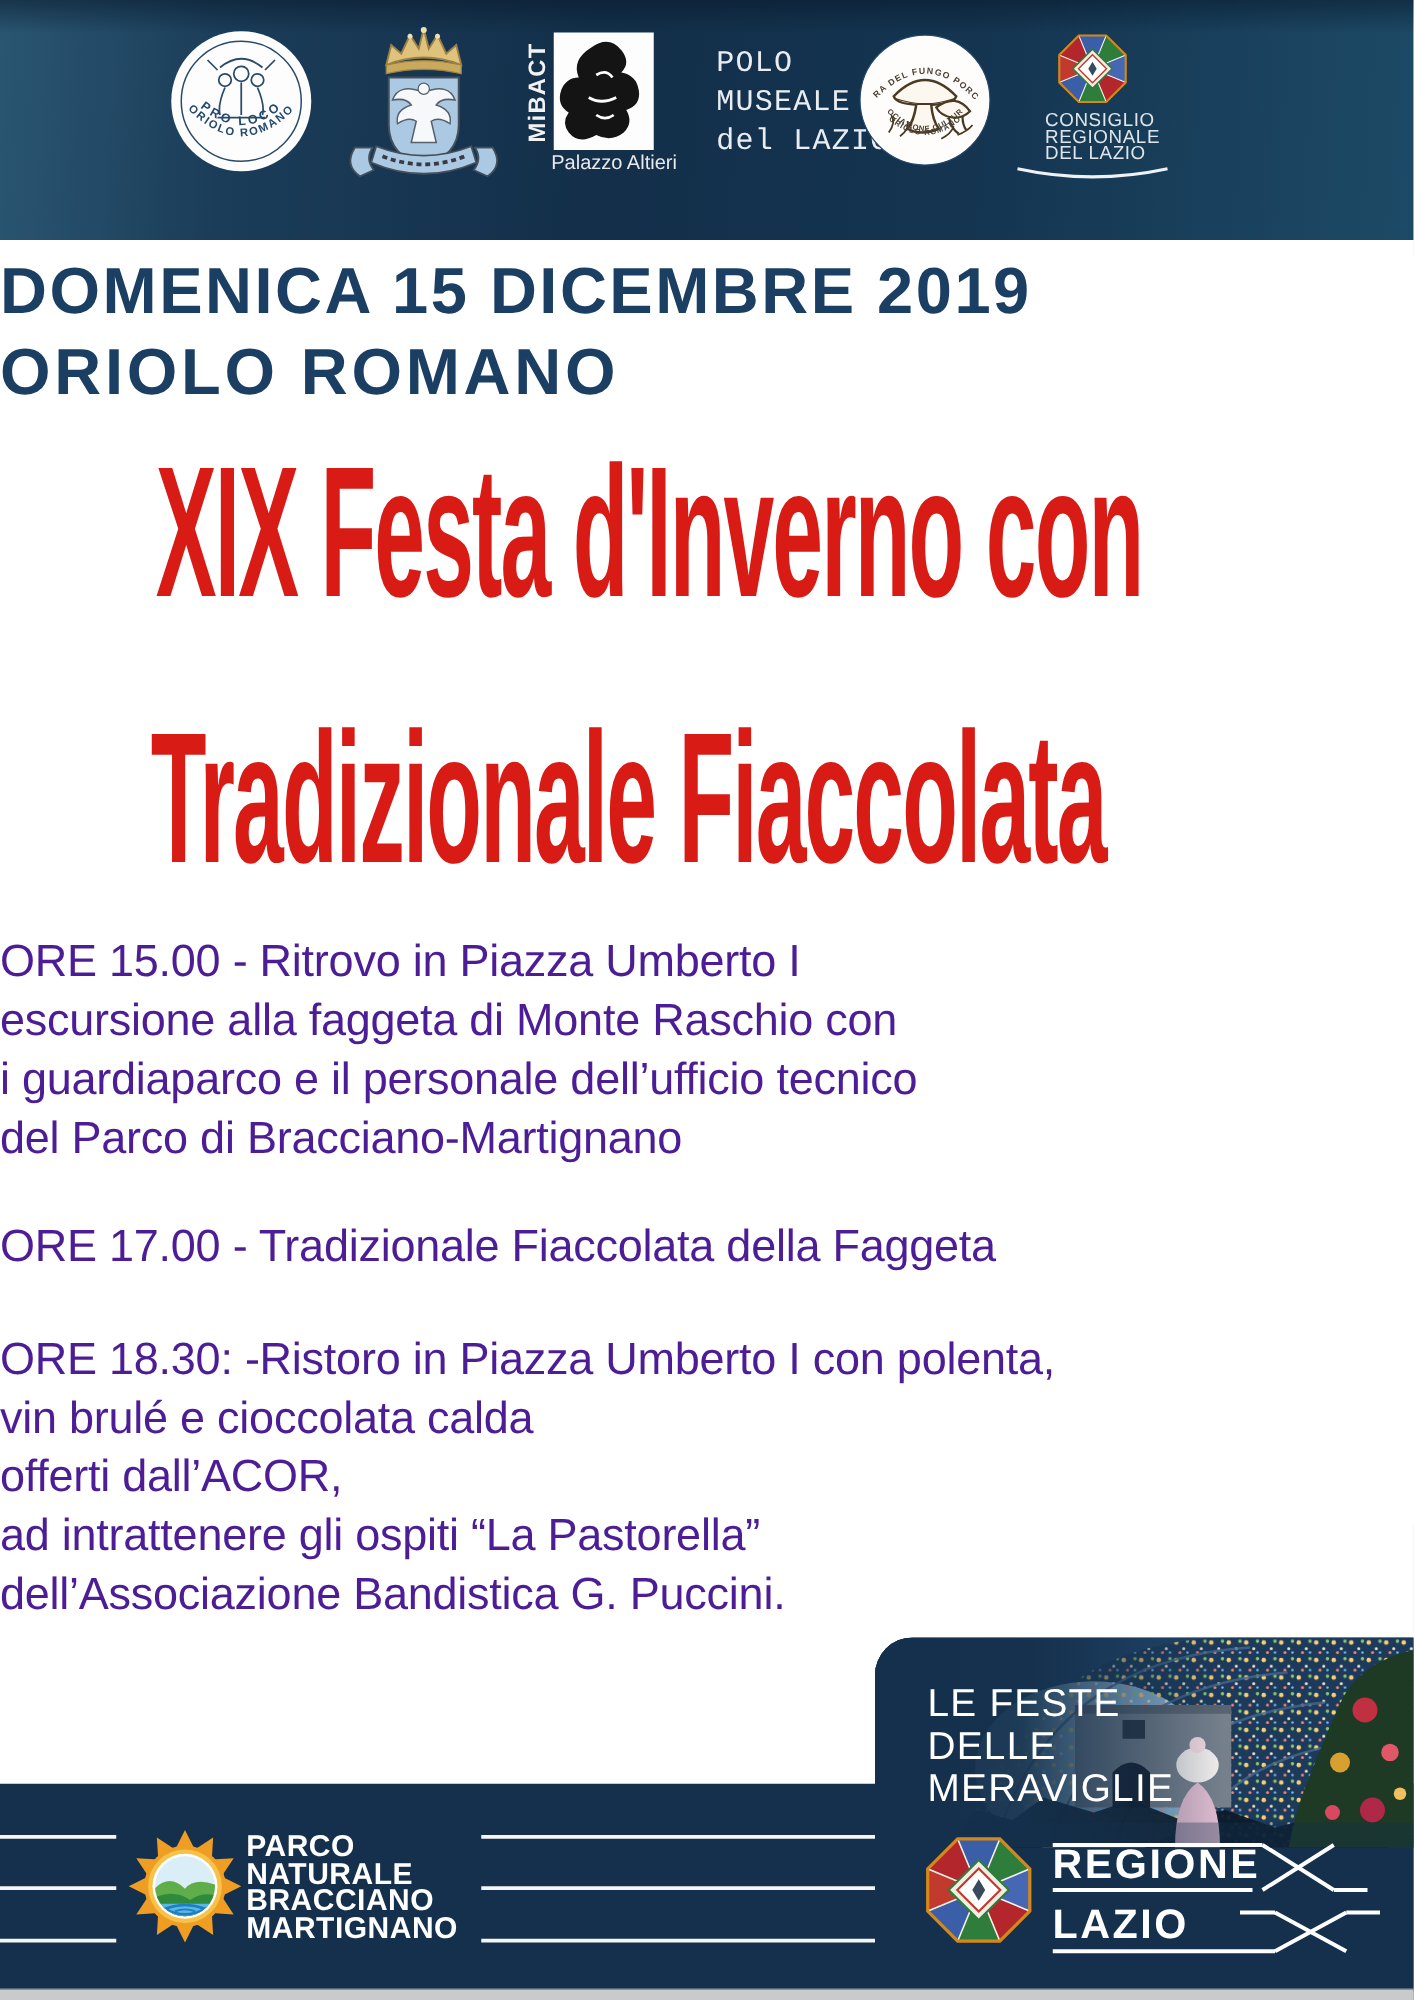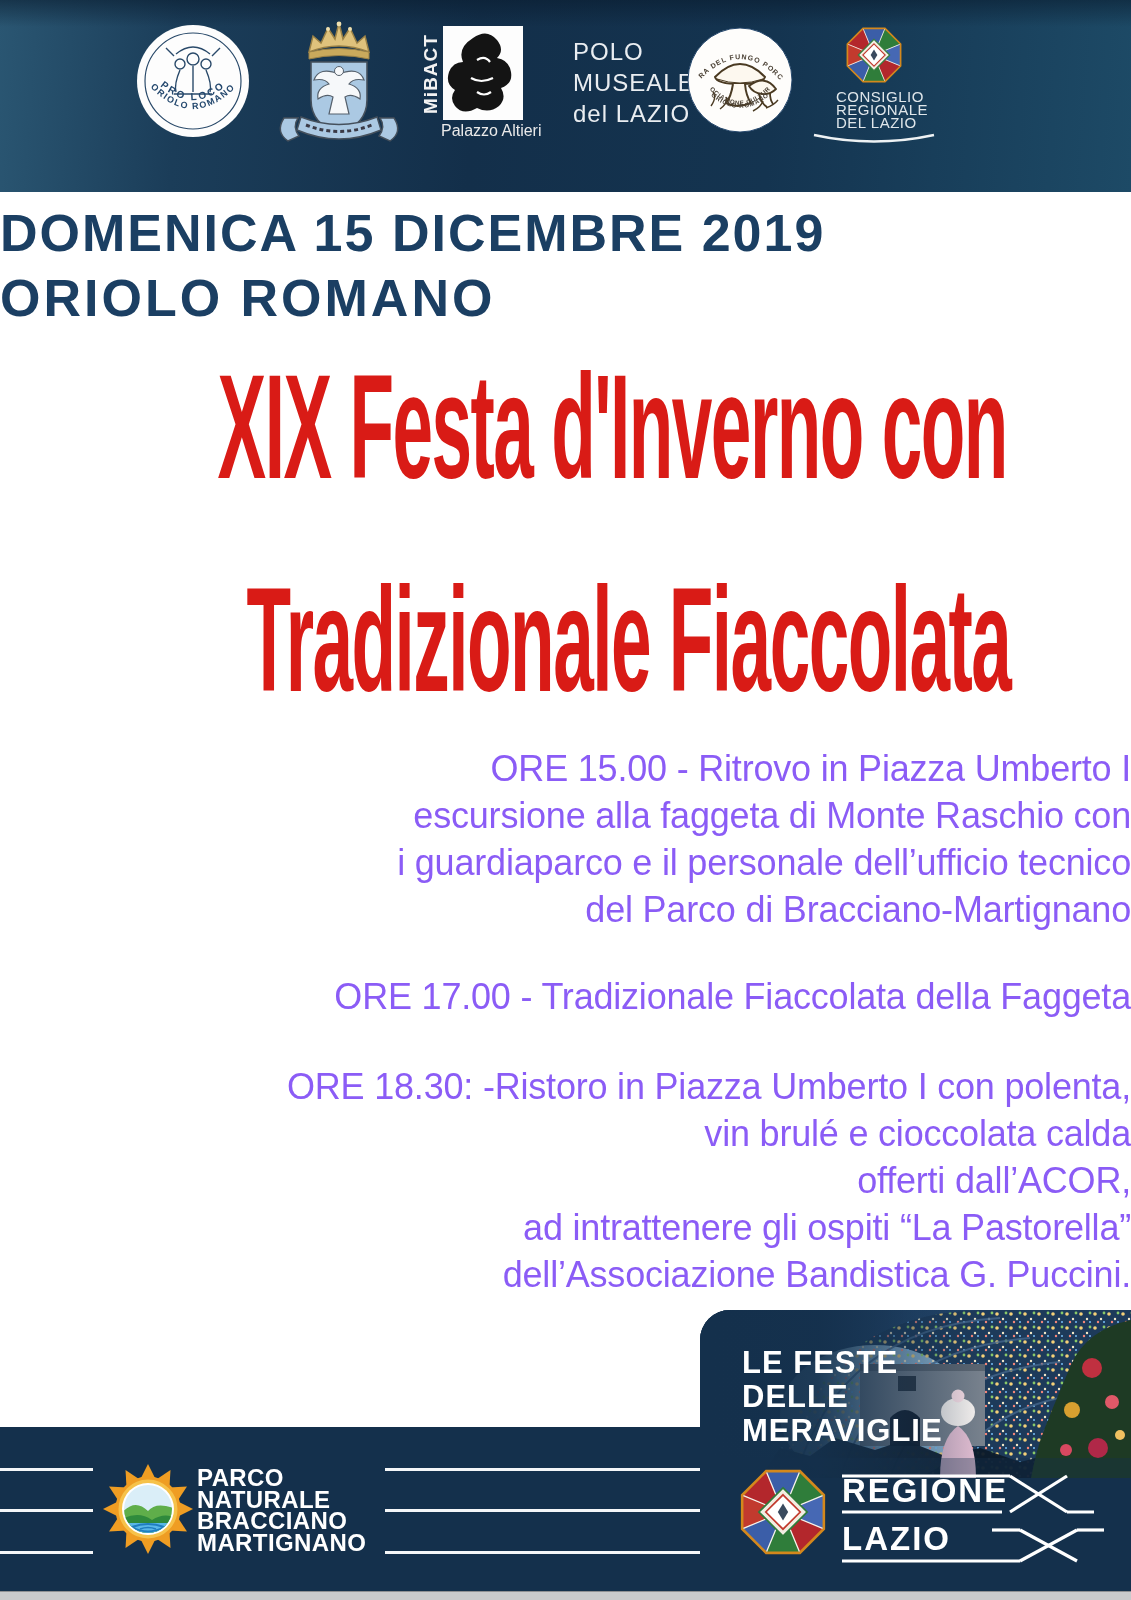--- a/index.html
+++ b/index.html
@@ -5,51 +5,51 @@
   html,body{margin:0;padding:0;background:#e9e9e9;}
   #poster{position:relative;width:1131px;height:1600px;background:#ffffff;overflow:hidden;
           font-family:"Liberation Sans",sans-serif;}
 
   
   .top-band{position:absolute;left:0;top:0;width:1131px;height:192px;
     background:linear-gradient(180deg,rgba(8,26,44,.55),rgba(8,26,44,0) 14%),
                linear-gradient(94deg,#2a5672 0%,#1b3d59 16%,#132f4a 42%,#143450 68%,#1d4a66 100%);}
   .badge-circle{position:absolute;border-radius:50%;}
   .polo-text{position:absolute;left:573px;top:36px;color:#e9edf1;font-size:24px;line-height:31px;
-    letter-spacing:1px;font-weight:400;}
+    letter-spacing:1px;font-weight:400;font-family:Liberation Mono, monospace;}
   .mibact-vert{position:absolute;left:380px;top:62px;width:104px;height:24px;
     transform:rotate(-90deg);transform-origin:center;color:#f2f2f2;font-weight:bold;
     font-size:19px;letter-spacing:1px;text-align:center;}
   .mibact-square{position:absolute;left:443px;top:26px;width:80px;height:94px;background:#fdfdfd;}
   .mibact-sub{position:absolute;left:441px;top:122px;width:130px;color:#e9e9e9;font-size:16px;}
   .consiglio-text{position:absolute;left:836px;top:90px;color:#dfe6ea;font-size:15px;
     line-height:13px;letter-spacing:.5px;}
   .consiglio-swoosh{position:absolute;left:812px;top:131px;}
 
   
   .date-line{position:absolute;left:0;width:100%;text-align:left;color:#1b3f63;
     font-weight:bold;letter-spacing:2px;font-size:52px;}
-  .red-line{position:absolute;left:0;width:100%;text-align:right;color:#d91b16;
+  .red-line{position:absolute;left:0;width:100%;text-align:left;color:#d91b16;
     font-weight:bold;font-size:96px;letter-spacing:-2px;white-space:nowrap;}
   .red-line>span{display:inline-block;transform:scale(0.76,1.55);transform-origin:top center;}
 
   
-  .para{position:absolute;left:0;width:100%;text-align:right;color:#8b5cf6;
+  .para{position:absolute;left:0;width:100%;text-align:left;color:#4c1d95;
     font-size:36px;line-height:47px;letter-spacing:-0.2px;}
 
   
   .footer-band{position:absolute;left:0;top:1427px;width:1131px;height:166px;background:#14304c;z-index:1;}
   .rule{position:absolute;height:3px;background:#f4f6f8;}
   .park-text{position:absolute;left:197px;top:40px;color:#fff;font-weight:bold;
     font-size:24px;line-height:21.5px;letter-spacing:.4px;}
 
   
   .promo-card{position:absolute;left:700px;top:1310px;width:431px;height:290px;
     background:#14304c;border-top-left-radius:30px;overflow:hidden;z-index:2;}
-  .promo-title{position:absolute;left:42px;top:36px;color:#ffffff;font-weight:bold;
+  .promo-title{position:absolute;left:42px;top:36px;color:#ffffff;font-weight:normal;
     font-size:31px;line-height:34px;letter-spacing:1px;z-index:3;}
   .photo{position:absolute;left:0;top:0;z-index:1;}
   .regione-row{position:absolute;left:40px;top:156px;z-index:3;}
   .regione-lockup{position:absolute;left:142px;top:163px;z-index:3;}
 
   .bottom-strip{position:absolute;left:0;top:1591px;width:1131px;height:9px;
     background:#c9cacc;border-top:1px solid #8f9093;z-index:4;}
 </style>
 </head>
 <body>

